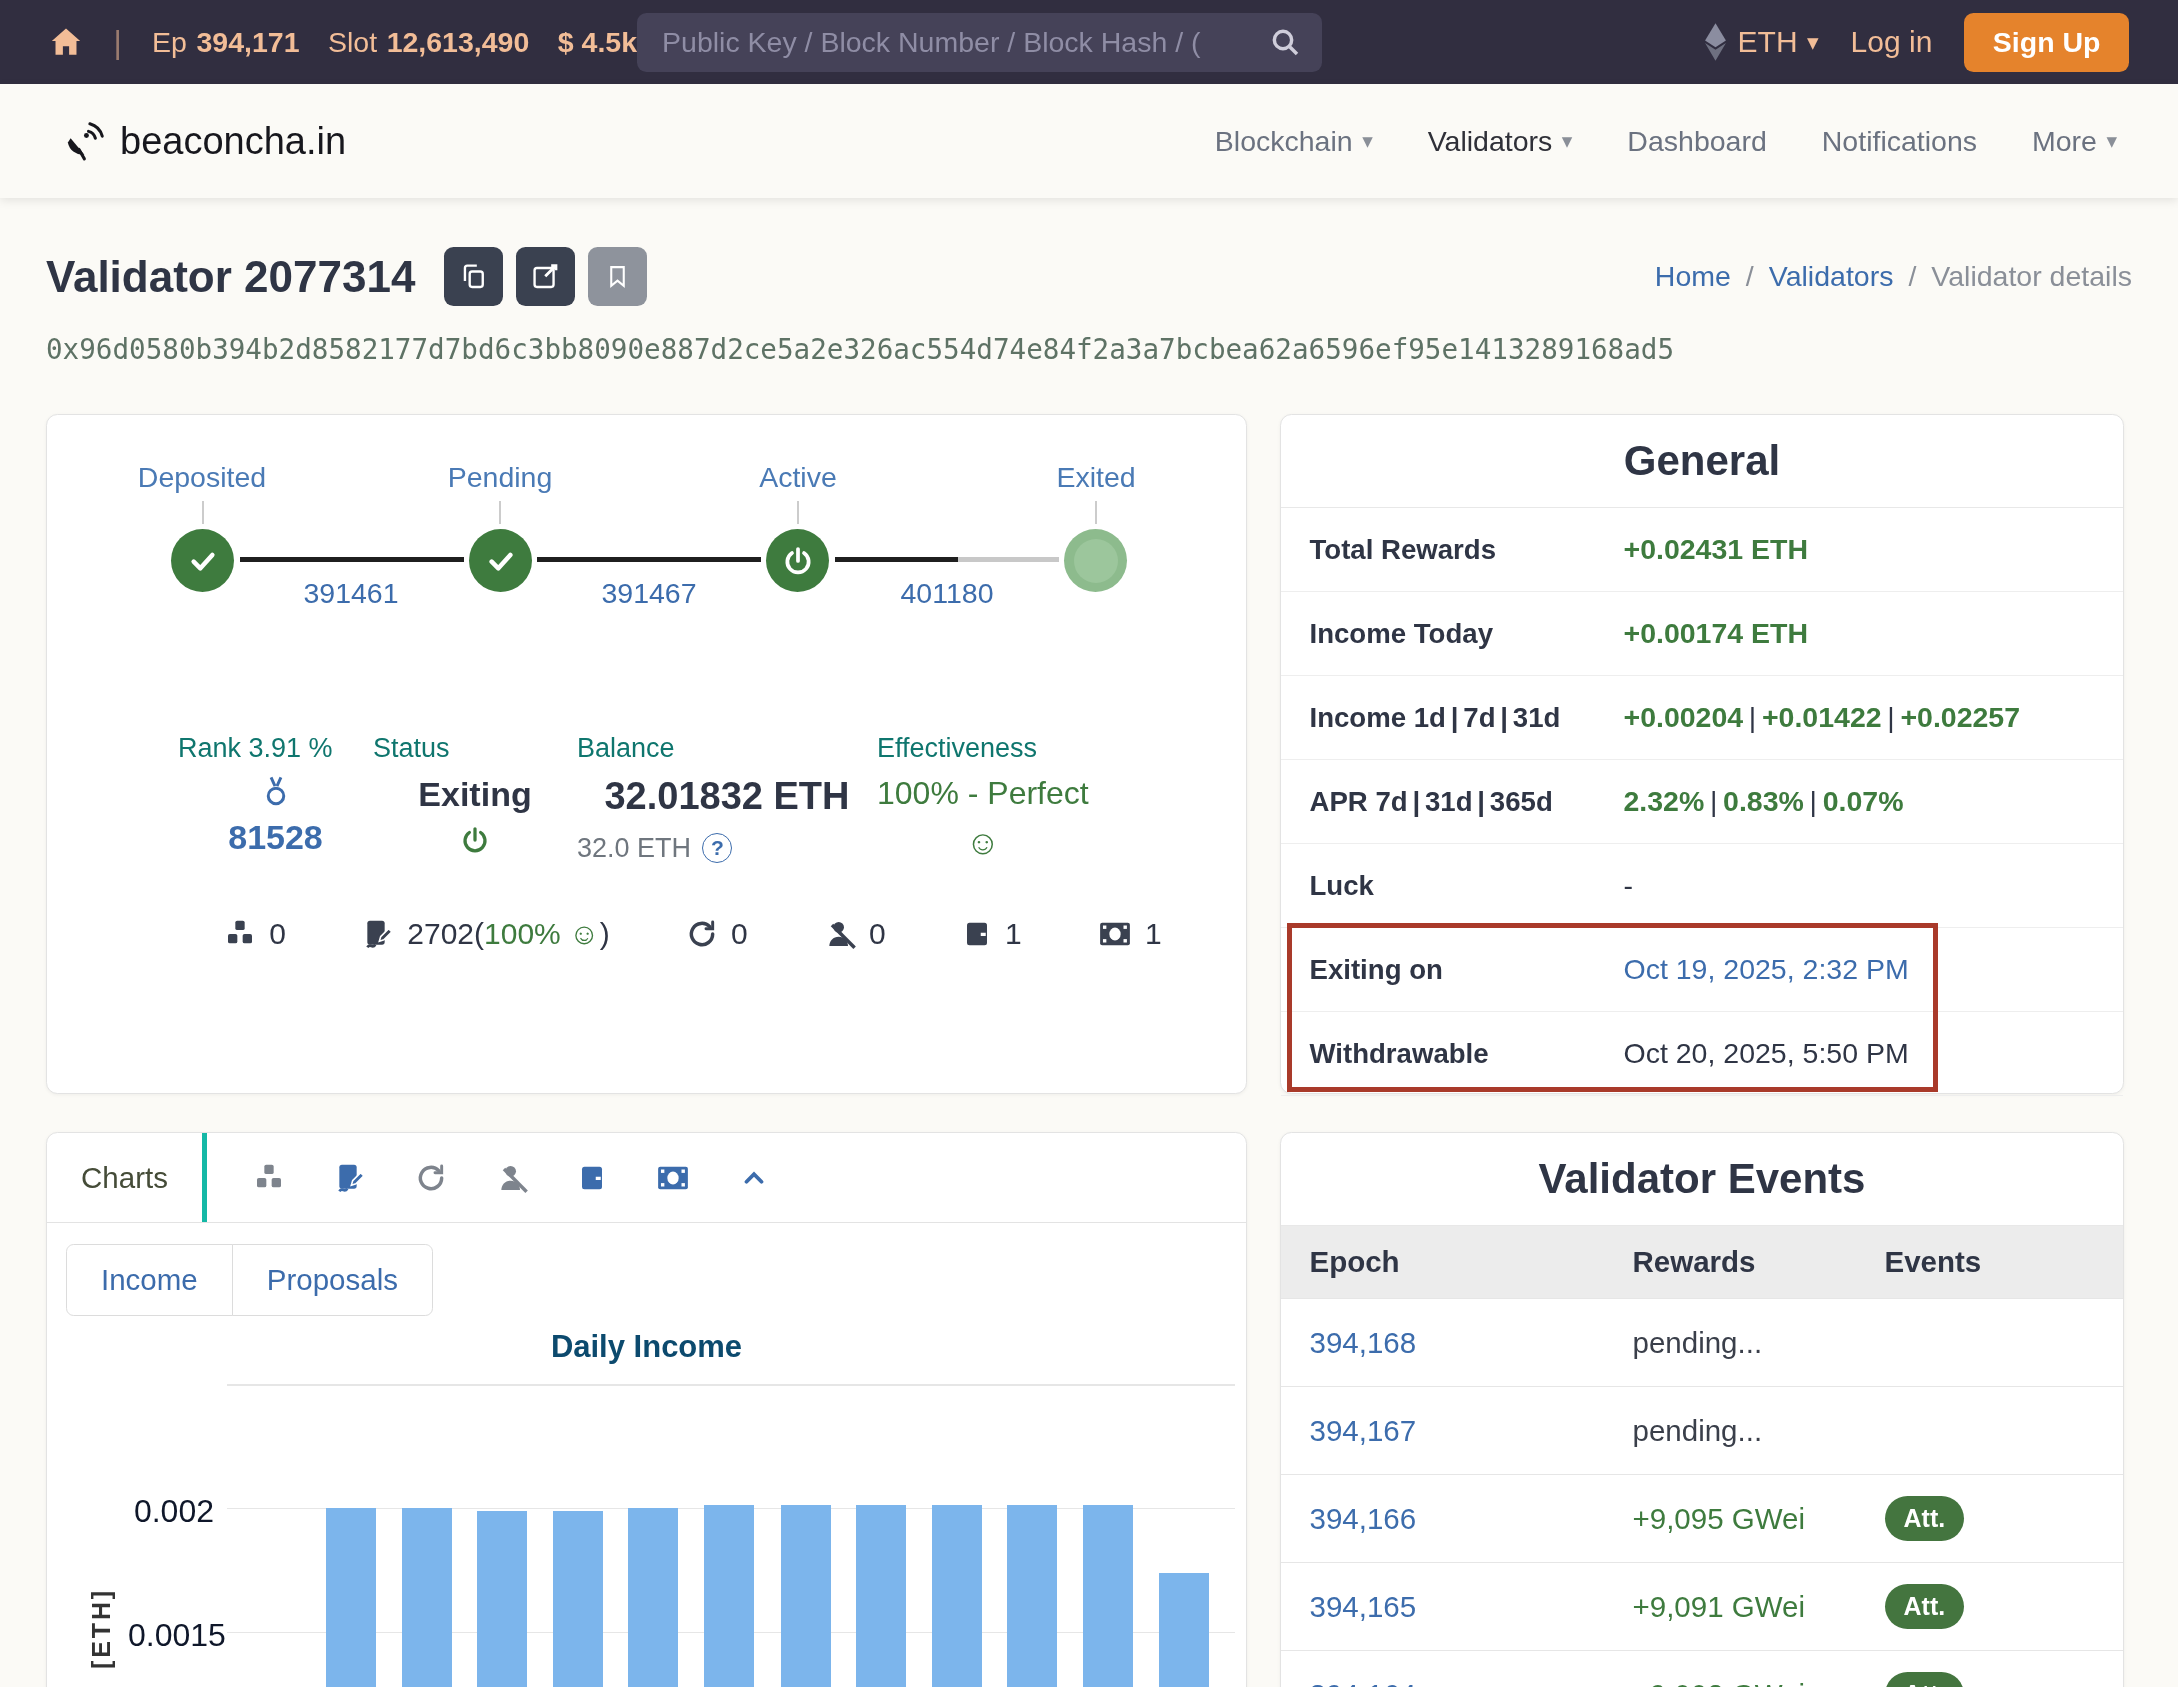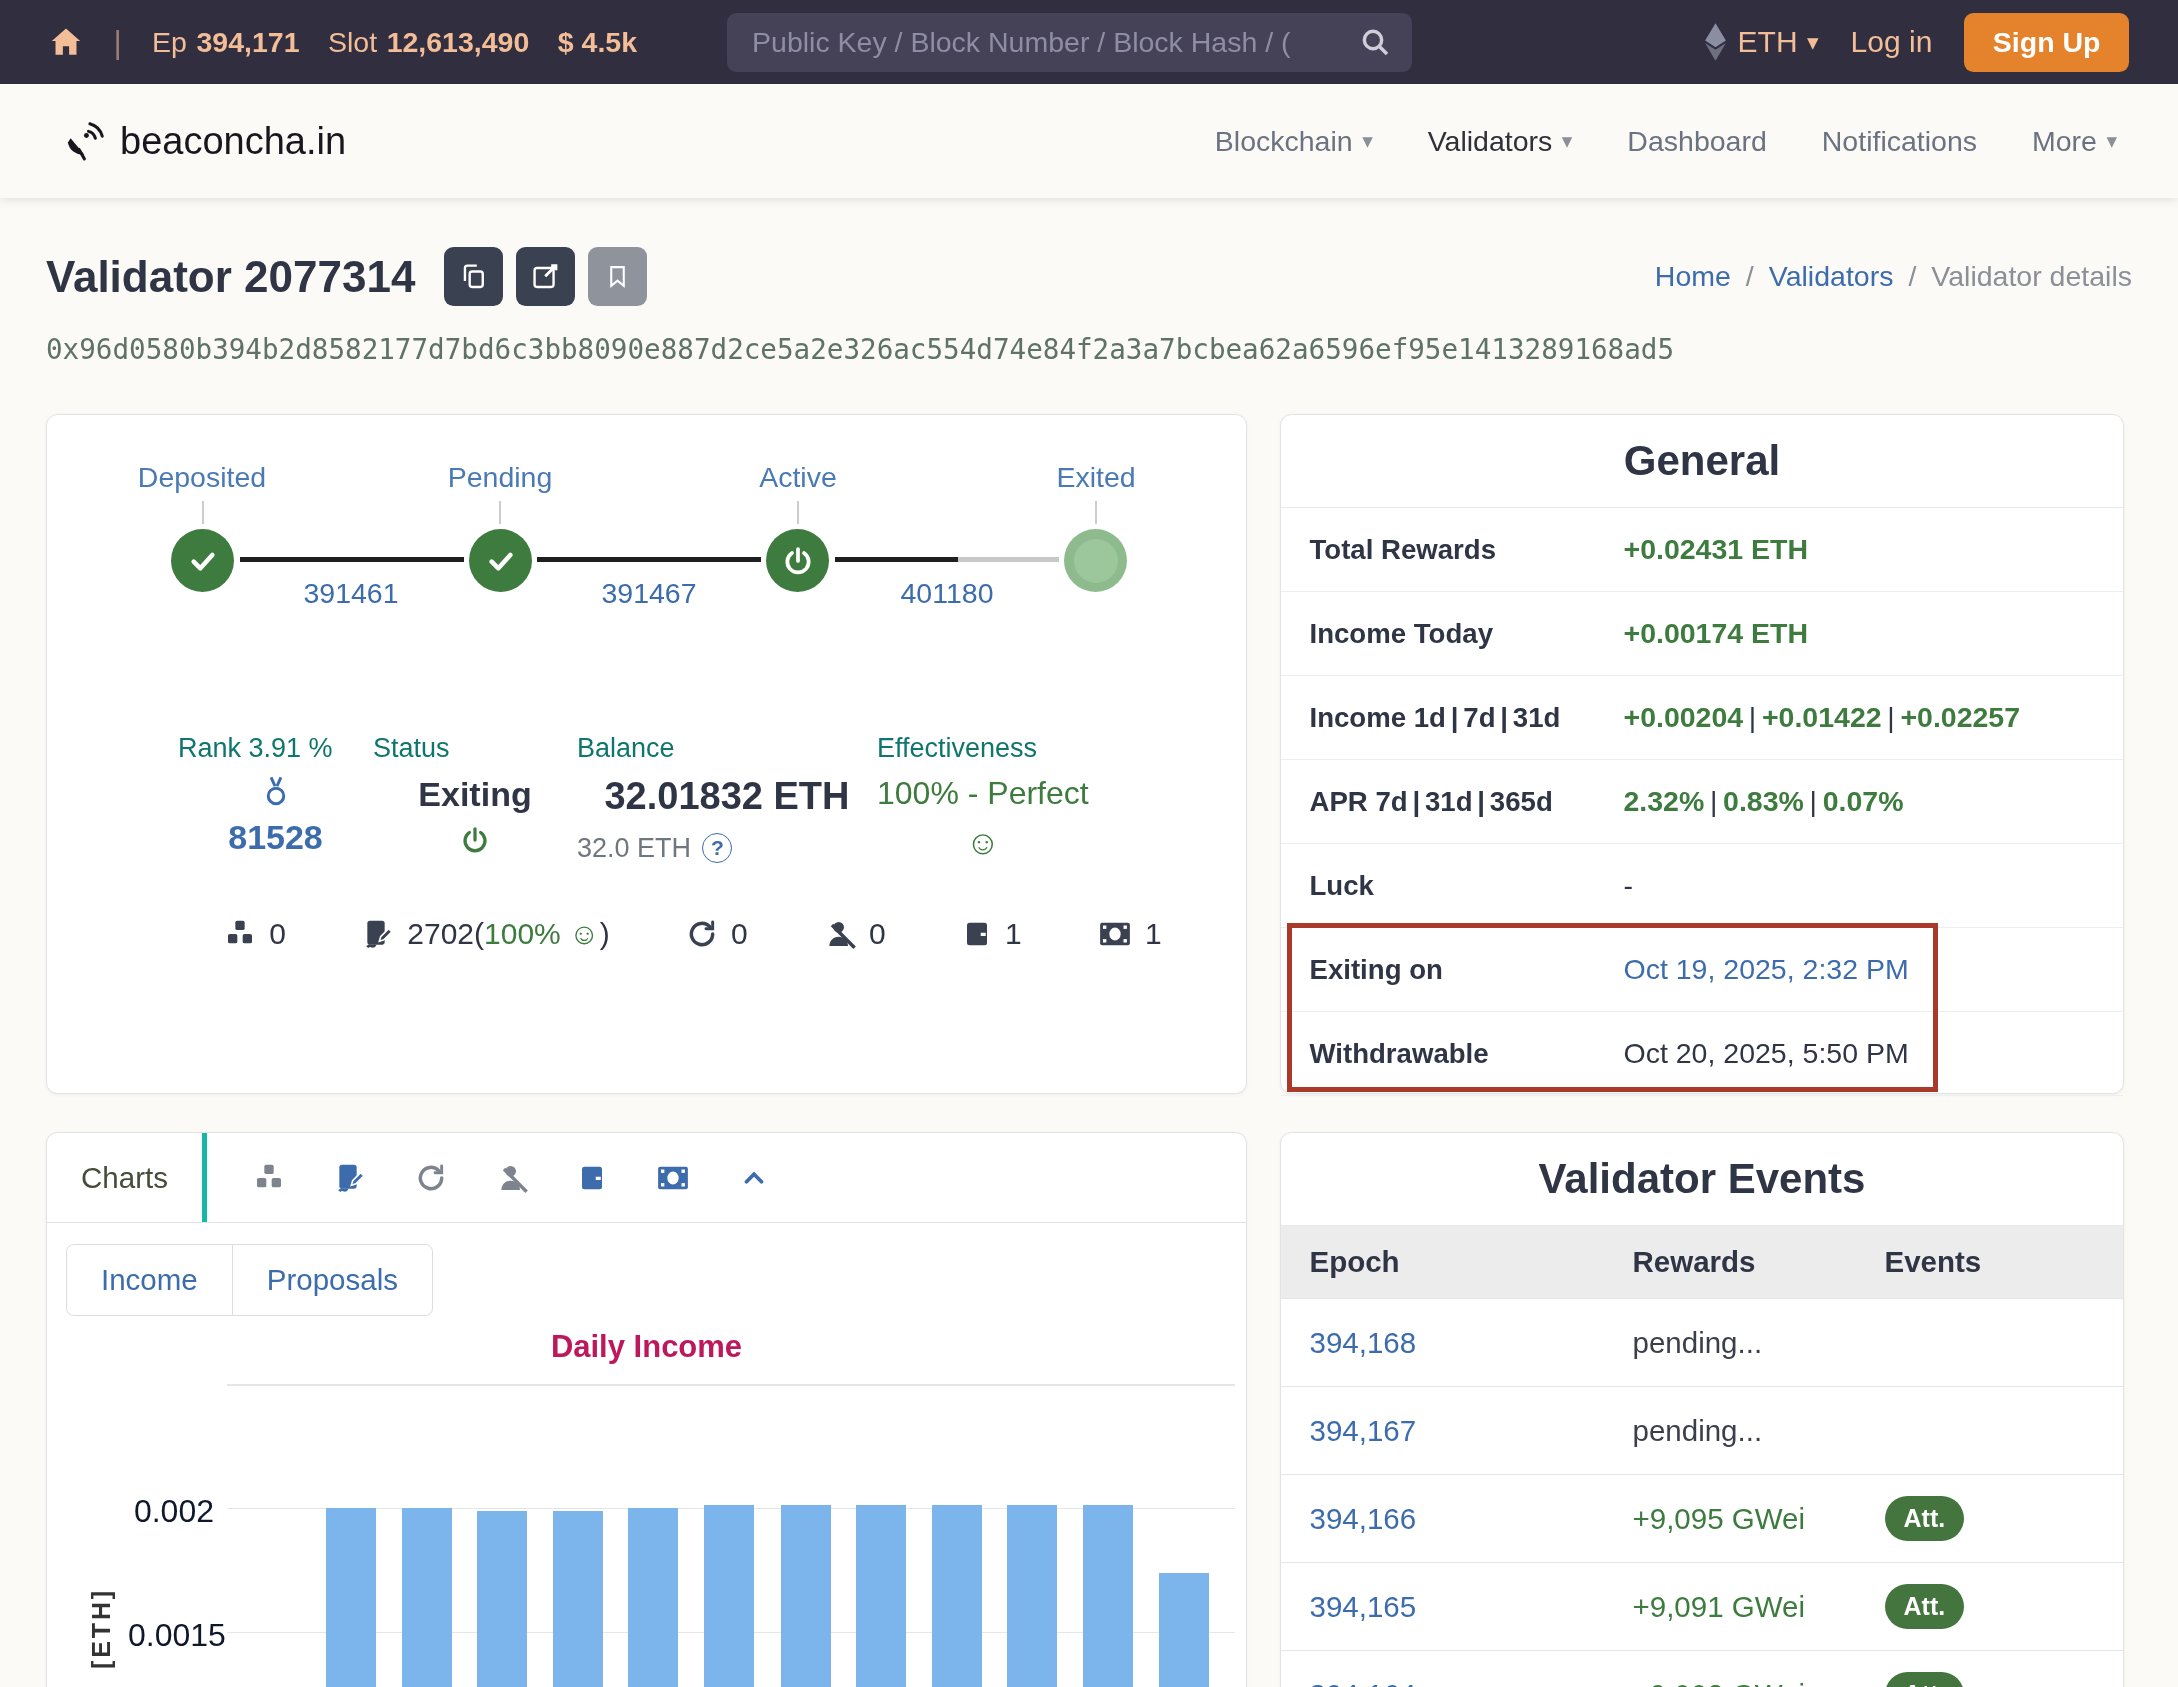--- a/index.html
+++ b/index.html
@@ -5,21 +5,21 @@
   * { margin:0; padding:0; box-sizing:border-box; }
   html,body { width:2178px; height:1687px; overflow:hidden; }
   body { background:#fbfaf6; font-family:"Liberation Sans", sans-serif; color:#2f3545; }
 
   
   .topbar { height:84px; background:#312e40; display:flex; align-items:center; padding:0 49px; }
   .topbar .tleft { display:flex; align-items:center; gap:28.5px; color:#f2bd97; font-size:28.5px; }
   .topbar .tleft b { font-weight:bold; }
   .tdivider { color:#f2bd97; opacity:.55; font-size:32px; margin:0 1.9px; }
   .tstat { display:flex; gap:9.5px; align-items:baseline; }
-  .searchwrap { position:relative; margin-left:90px; }
+  .searchwrap { position:relative; }
   .searchwrap input { width:685px; height:59px; background:#454258; border:none; border-radius:9.5px;
       color:#d8d6e4; font-size:28.5px; padding:0 72px 0 25px; outline:none; font-family:"Liberation Sans",sans-serif;}
   .searchwrap input::placeholder { color:#8f8da5; }
   .searchwrap .sicon { position:absolute; right:21px; top:13.3px; }
   .tright { margin-left:auto; display:flex; align-items:center; gap:32px; color:#f2bd97; font-size:30px; }
   .eth-sel { display:flex; align-items:center; gap:9.5px; cursor:pointer; }
   .caret { font-size:23px; }
   .signup { background:#e5832c; color:#fff; font-weight:bold; font-size:28.5px; border:none;
       border-radius:9.5px; height:59px; padding:0 28.5px; cursor:pointer; }
 
@@ -102,21 +102,21 @@
   .chead-icons { display:flex; align-items:center; gap:49px; margin-left:46px; }
   .cicon { color:#7e848d; display:flex; align-items:center; }
   .cicon.accent { color:#3c6cac; }
   .chart-tabs { display:flex; margin:21px 0 0 19px; }
   .ctab { height:72px; padding:0 34px; background:#fff; border:1px solid #dcdcdc; color:#3c6cac;
       font-size:29.5px; display:flex; align-items:center; cursor:pointer; }
   .ctab:first-child { border-radius:7.6px 0 0 7.6px; }
   .ctab:last-child { border-radius:0 7.6px 7.6px 0; margin-left:-1px; }
   .chart-area { position:relative; margin-top:7.6px; height:399px; }
   .chart-title { position:absolute; top:5.7px; left:0; right:0; text-align:center; font-size:31px;
-      font-weight:600; color:#be185d; }
+      font-weight:600; color:#0c4a6e; }
   .plot { position:absolute; left:180px; right:11.4px; top:52px; height:342px; }
   .gridline { position:absolute; left:0; right:0; height:1.9px; background:#e6e6e6; }
   .ytick { position:absolute; width:86px; text-align:right; font-size:32px; color:#0f172a; }
   .bar { position:absolute; background:#7cb5ec; }
   .ylab { position:absolute; font-size:25px; color:#333; letter-spacing:2.9px; transform:rotate(-90deg);
       font-weight:bold; }
 
   
   .history-head { display:grid; grid-template-columns:323px 252px 1fr; padding:0 28.5px; height:72px;
       align-items:center; background:#ececec; font-weight:bold; font-size:29.5px; color:#2f3545; }

